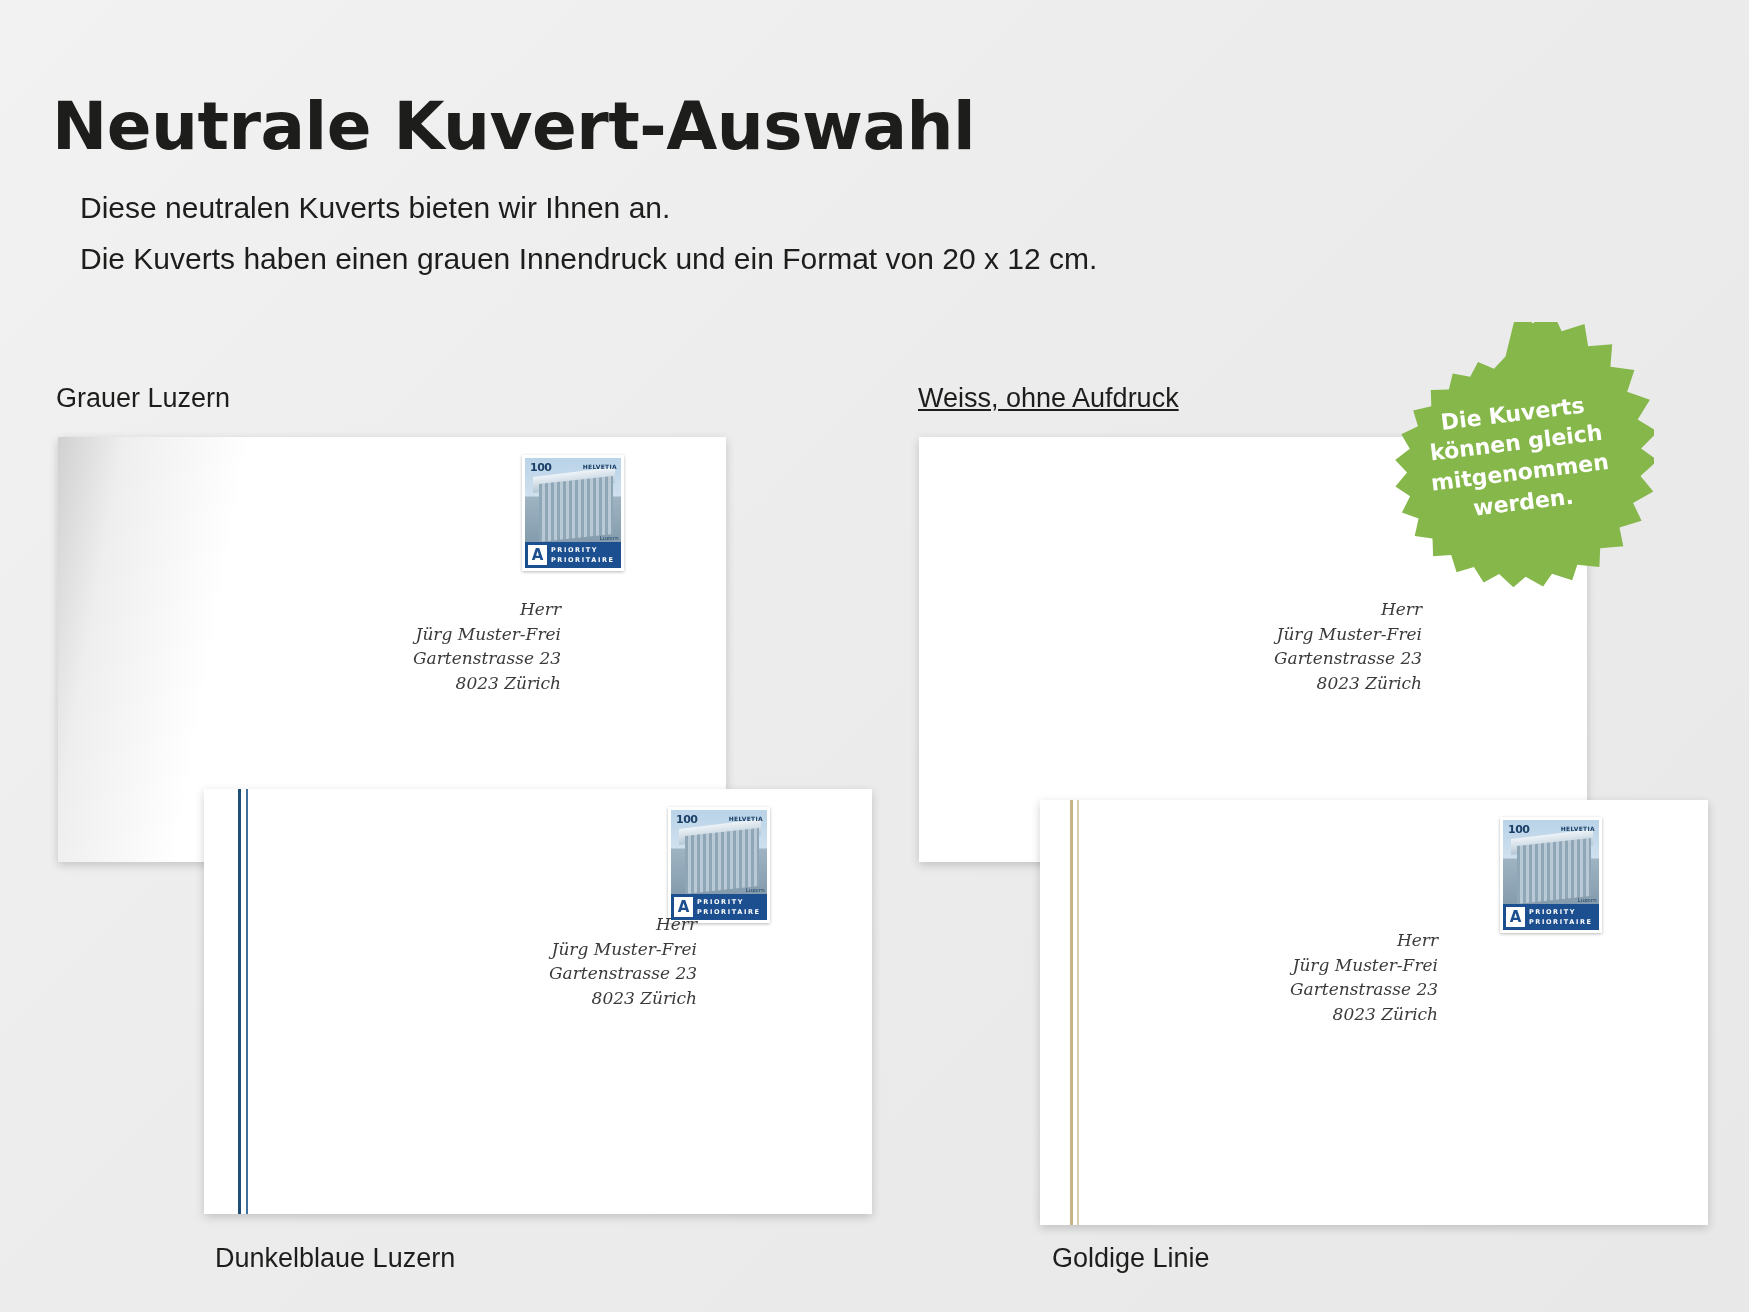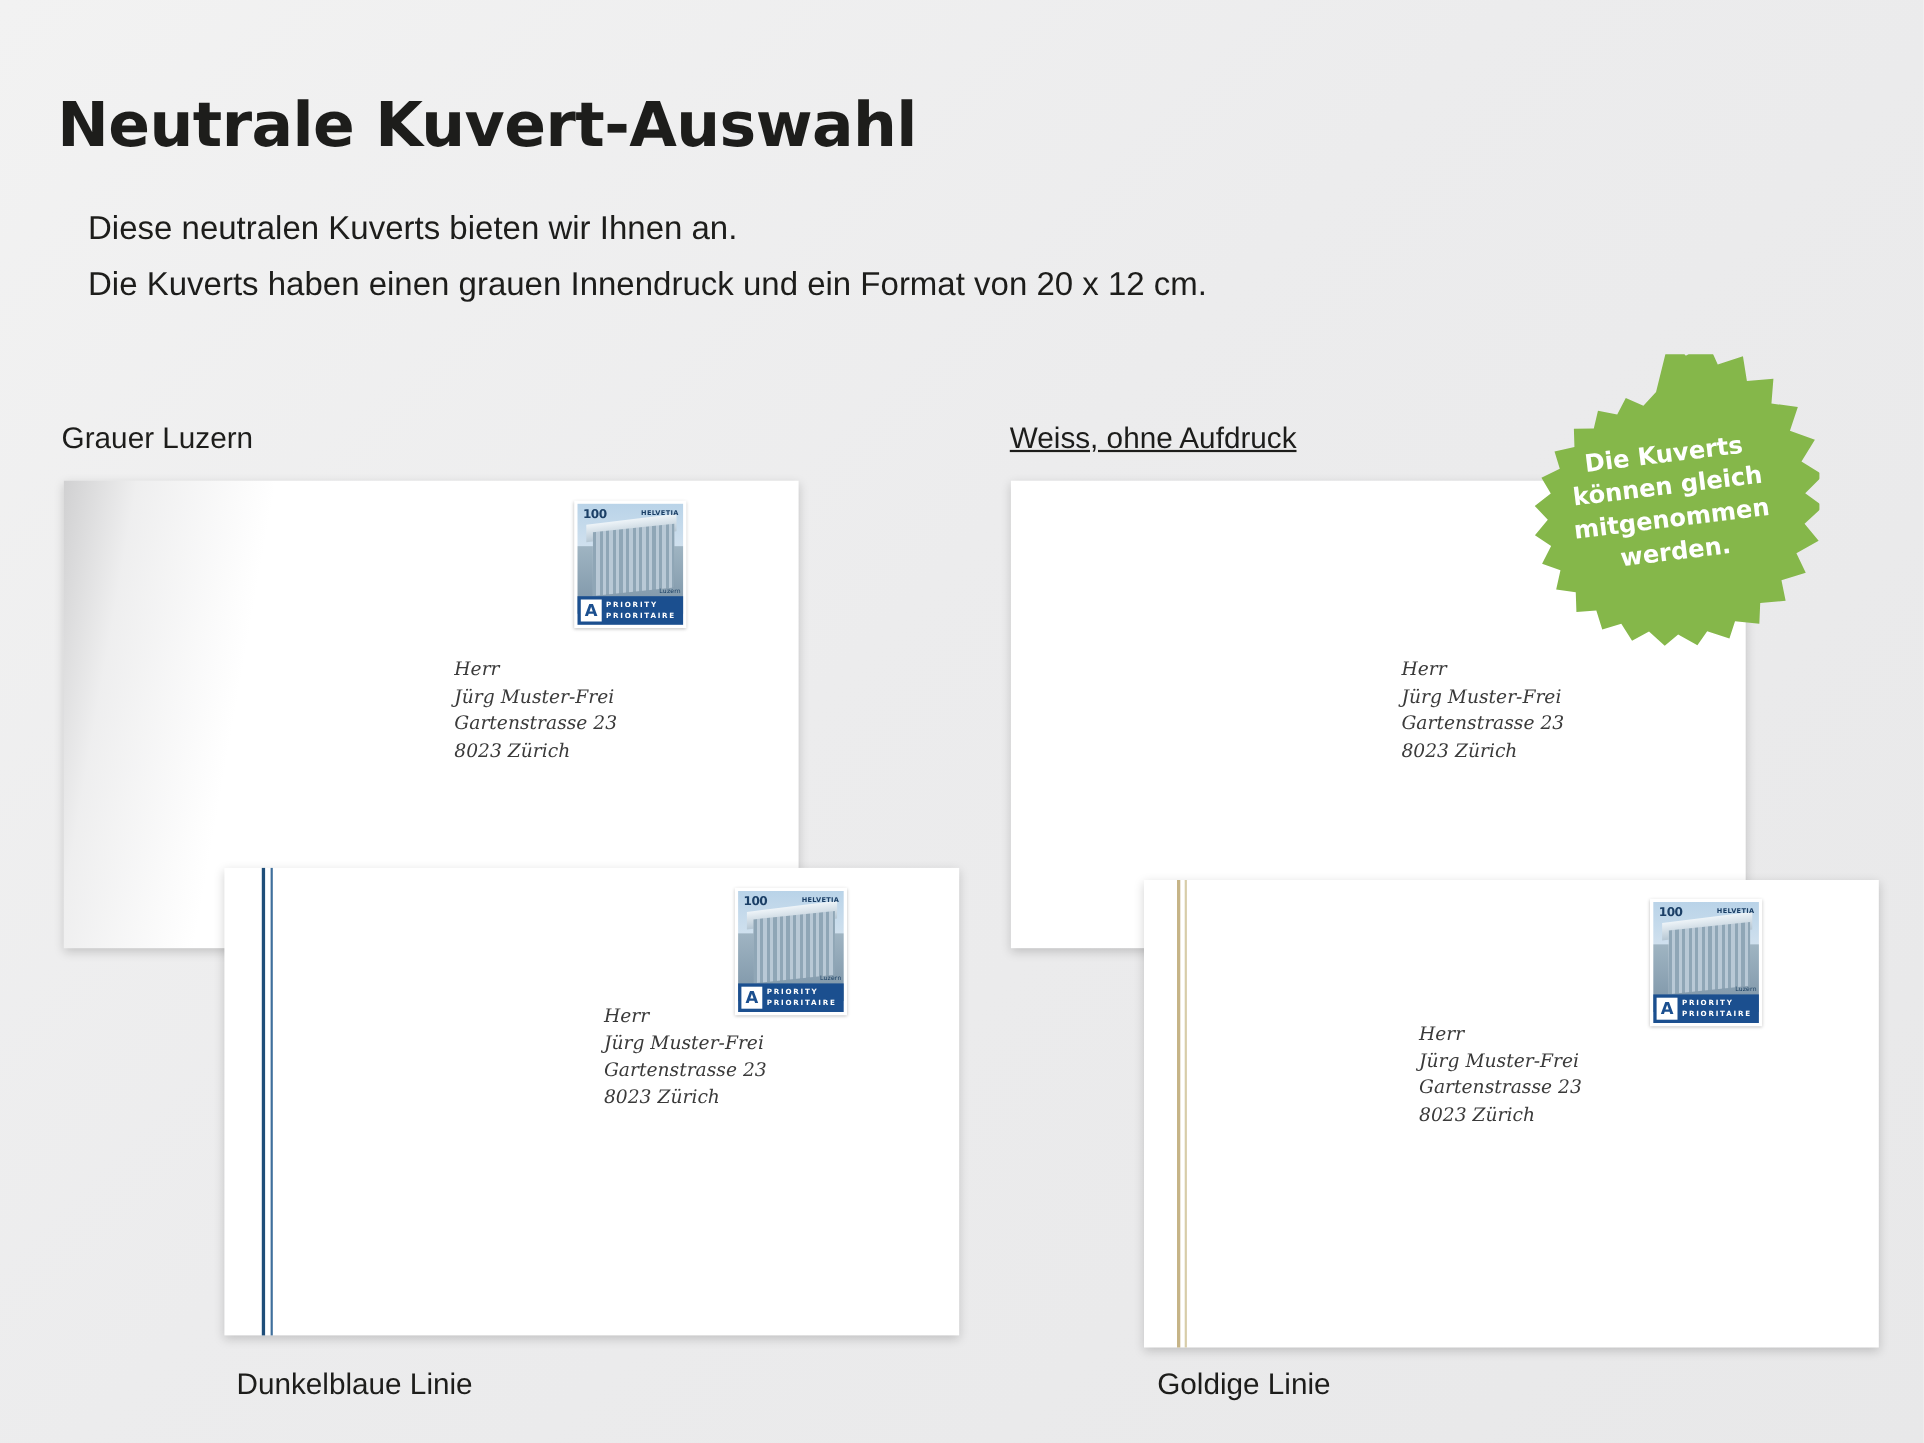--- a/index.html
+++ b/index.html
@@ -17,21 +17,21 @@
     background: linear-gradient(135deg, #f2f2f2 0%, #ececed 45%, #e8e8e9 100%);
     overflow: hidden;
   }
 
   
   .title {
     position: absolute;
     left: 52px;
     top: 44px;
     font-family: "DejaVu Sans", sans-serif;
-    font-size: 56px;
+    font-size: 66px;
     font-weight: bold;
     color: #1d1d1b;
     letter-spacing: -0.5px;
     white-space: nowrap;
   }
   .subtitle {
     position: absolute;
     left: 56px;
     top: 185px;
     font-size: 30px;
@@ -94,21 +94,21 @@
   
   .address {
     position: absolute;
     font-family: "DejaVu Serif", serif;
     font-style: italic;
     font-size: 17px;
     line-height: 1.45;
     color: #3a3a3a;
     white-space: nowrap;
   }
-  .address .ln { display: block; }
+  .address .ln { display: block; text-align: right; }
 
   
   .stamp {
     position: absolute;
     width: 102px;
     height: 116px;
     background: #ffffff;
     box-shadow: 0 1px 3px rgba(0,0,0,0.28);
     overflow: hidden;
   }
@@ -226,21 +226,21 @@
 
   <h1 class="title">Neutrale Kuvert-Auswahl</h1>
 
   <div class="subtitle">
     <div>Diese neutralen Kuverts bieten wir Ihnen an.</div>
     <div>Die Kuverts haben einen grauen Innendruck und ein Format von 20 x 12 cm.</div>
   </div>
 
   <div class="caption cap-tl">Grauer Luzern</div>
   <div class="caption cap-tr">Weiss, ohne Aufdruck</div>
-  <div class="caption cap-bl">Dunkelblaue Linie</div>
+  <div class="caption cap-bl">Dunkelblaue Luzern</div>
   <div class="caption cap-br">Goldige Linie</div>
 
   <div class="env env-1">
     <div class="grey-fade"></div>
 
     <div class="stamp" style="left:464px; top:18px;">
       <div class="stamp-img">
         <div class="stamp-roof"></div>
         <div class="stamp-bldg"></div>
         <div class="stamp-val">100</div>

